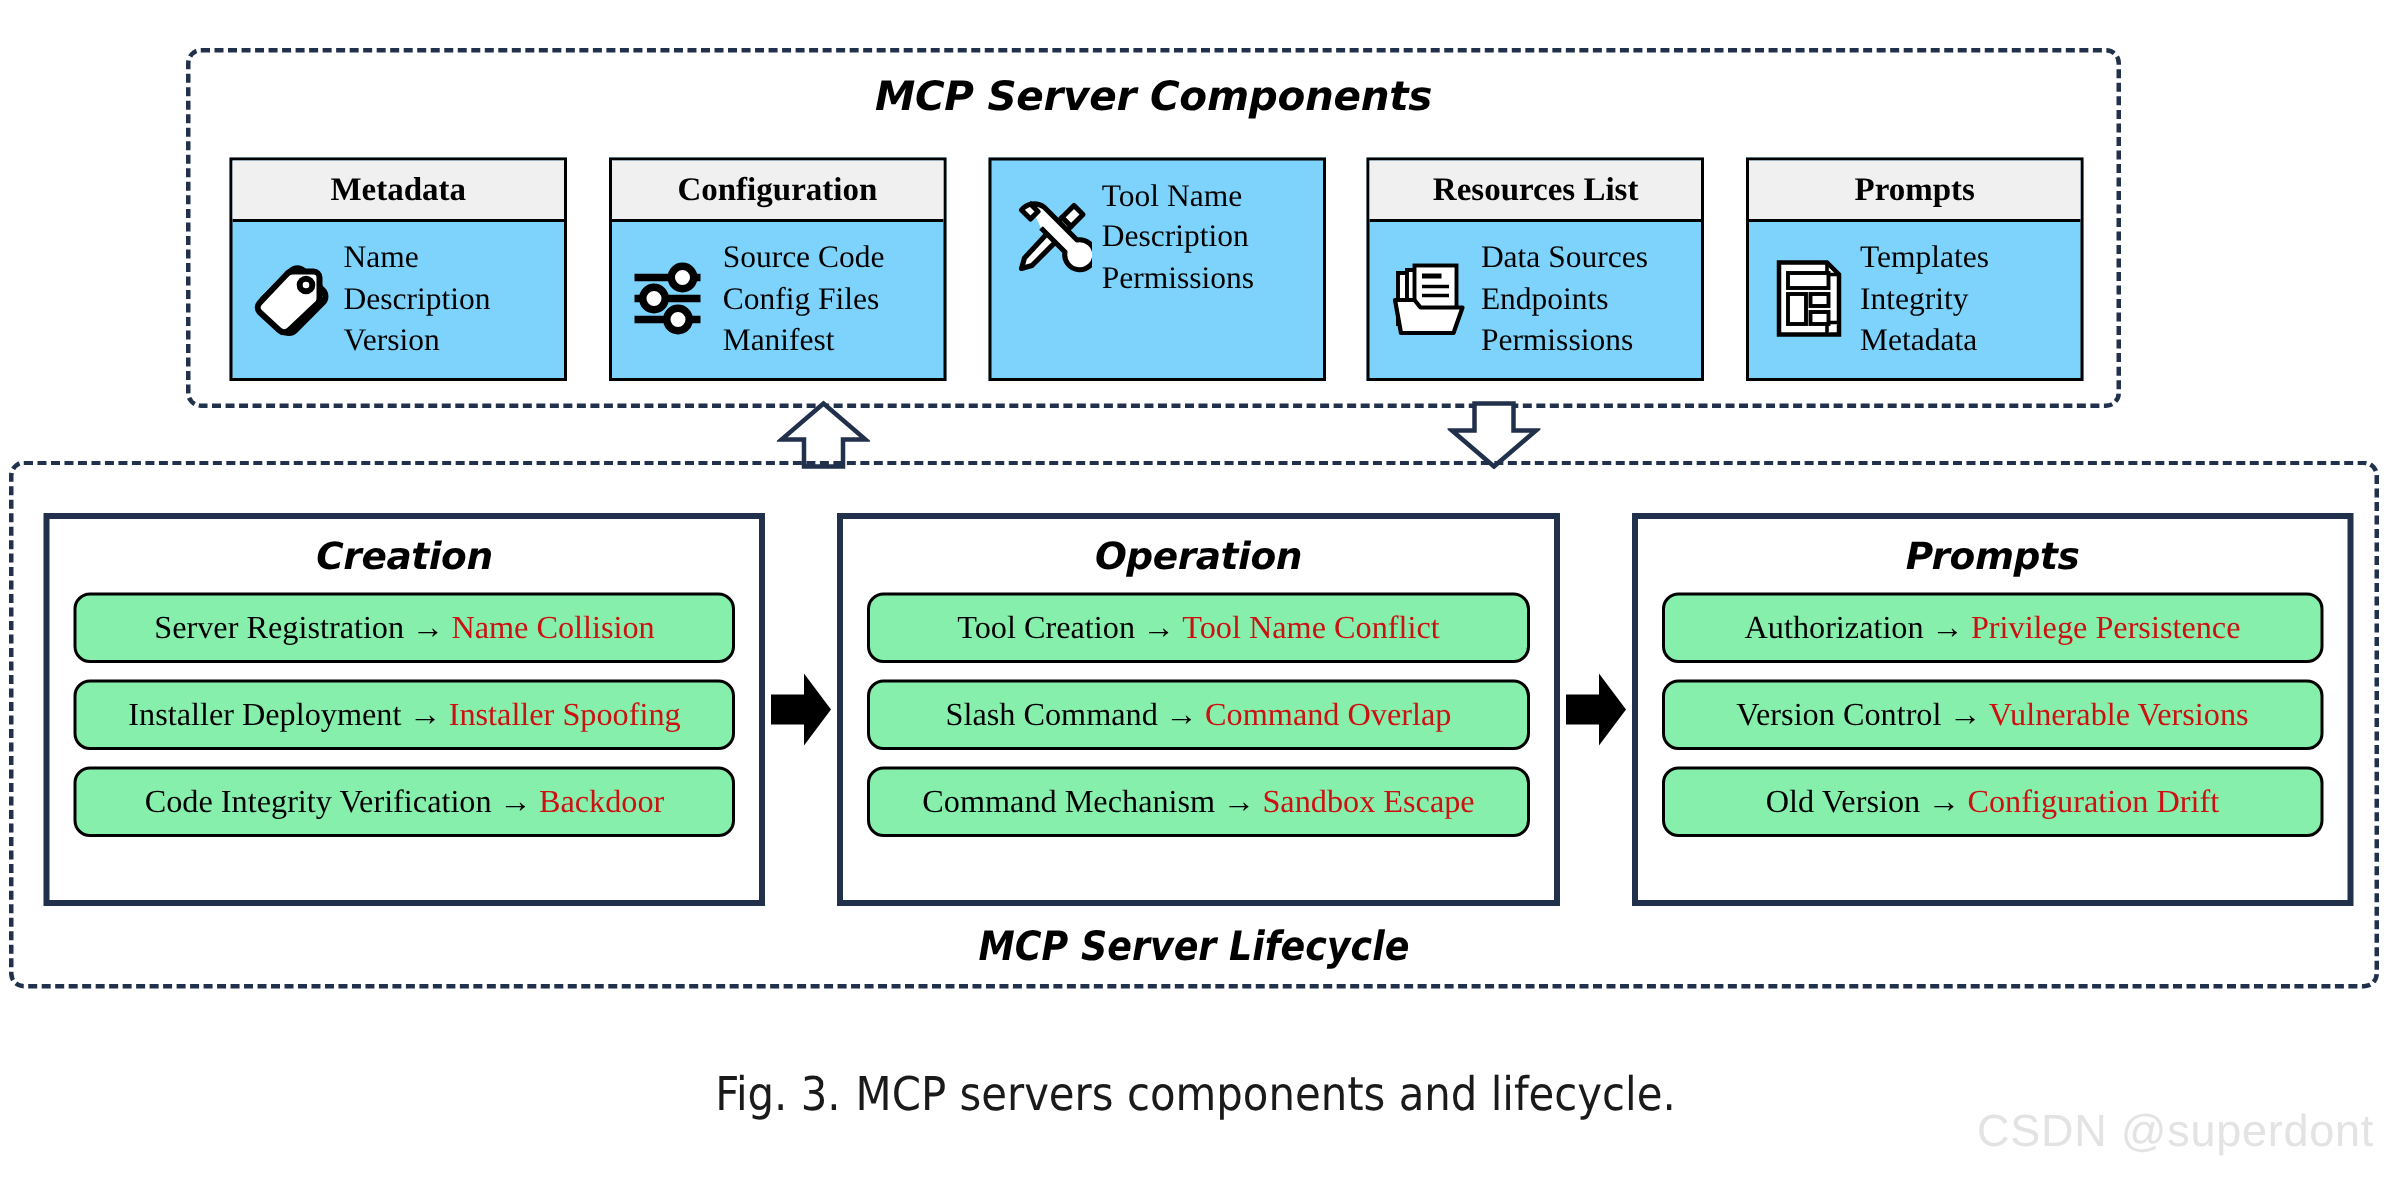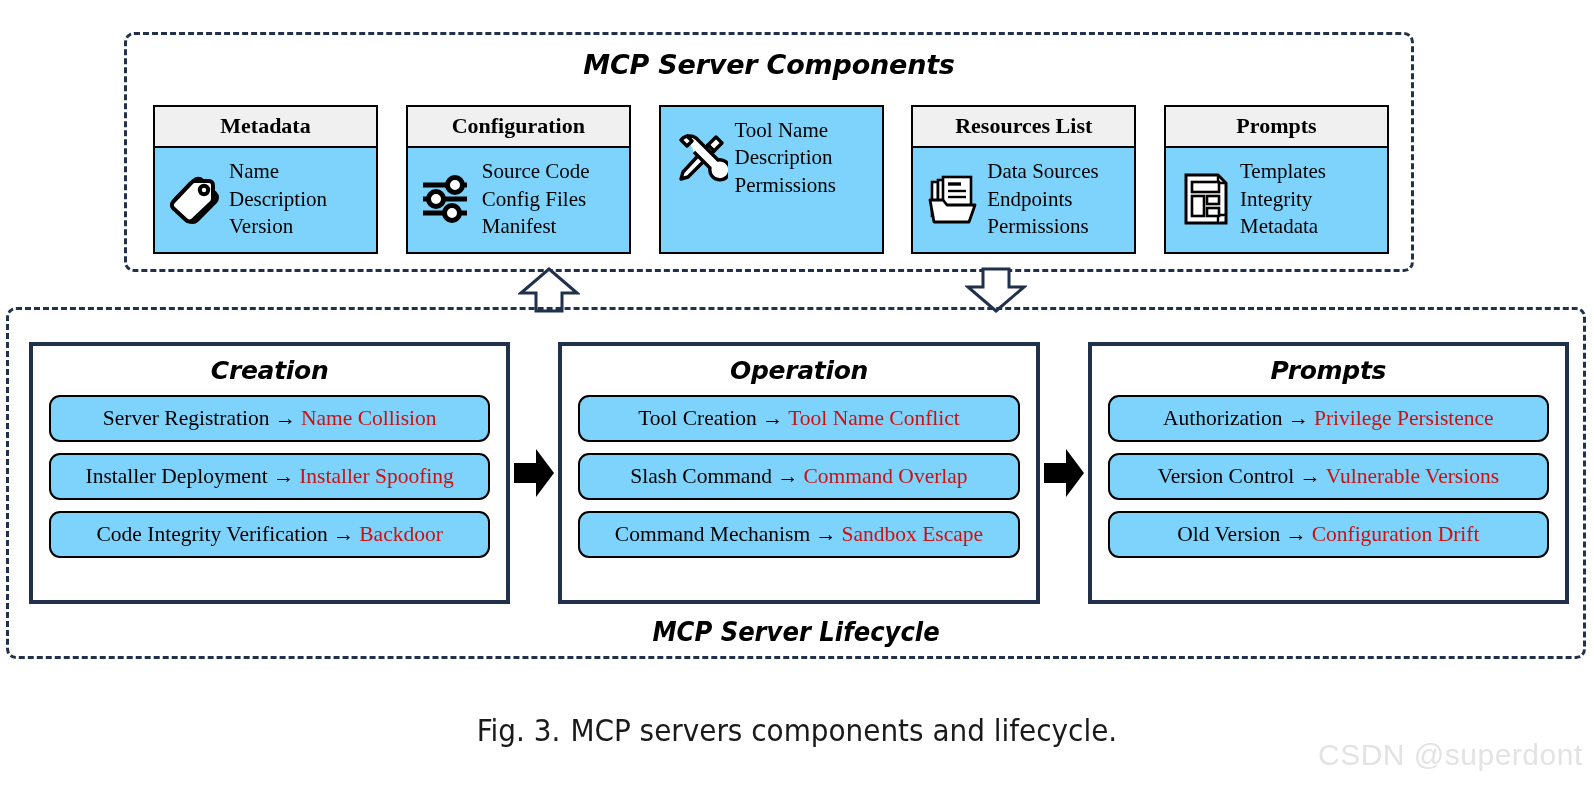--- a/index.html
+++ b/index.html
@@ -152,21 +152,21 @@
     border-radius: 11px;
     height: 47px;
     margin-bottom: 11px;
     display: flex;
     align-items: center;
     justify-content: center;
     font-size: 21.5px;
     color: #000000;
     white-space: nowrap;
     box-sizing: border-box;
-    background: #7dd3fc;
+    background: #86efac;
   }
   .pill .risk { color: #cc1111; }
   .pill .arrow-glyph { padding: 0 5px; }
 
   .solid-arrow {
     flex: 0 0 auto;
     width: 48px;
     height: 58px;
     display: flex;
     align-items: center;

